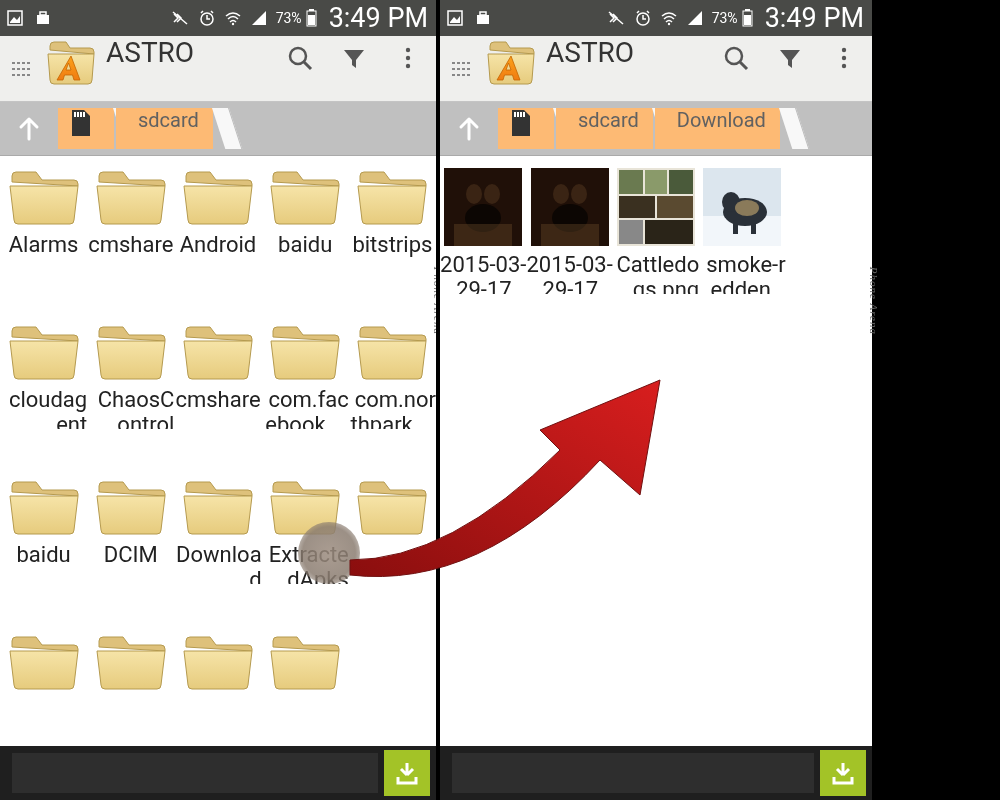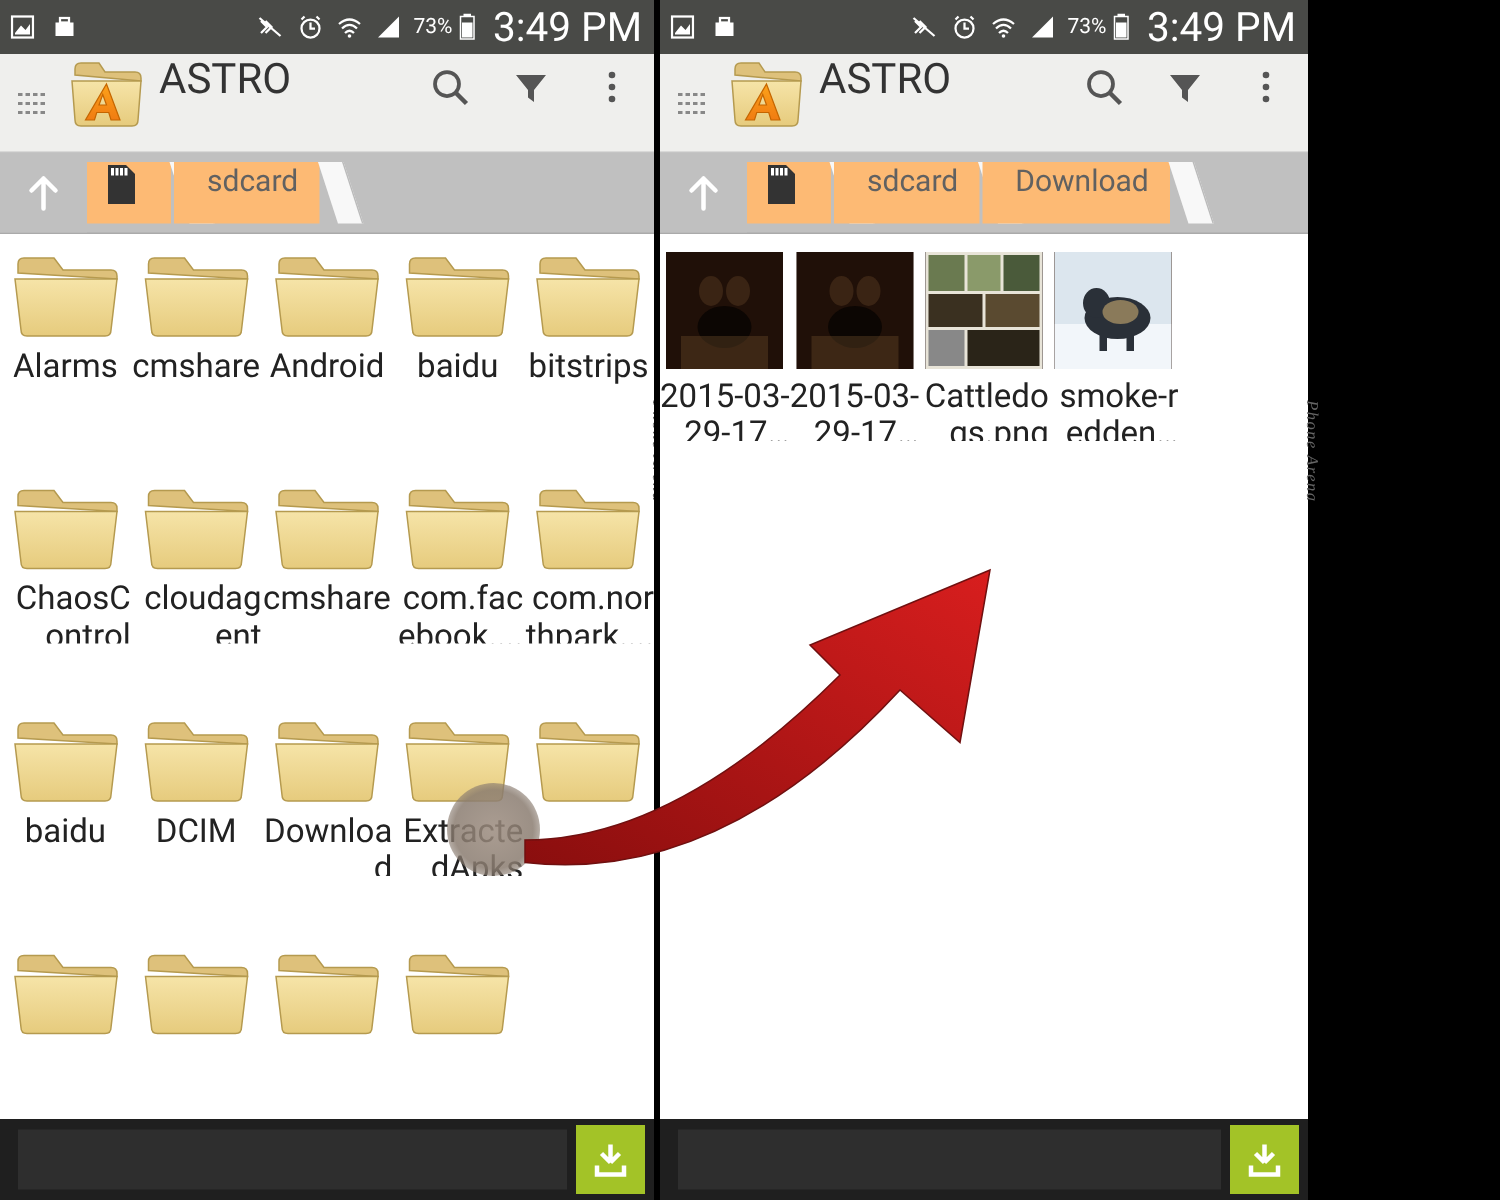--- a/index.html
+++ b/index.html
@@ -217,28 +217,28 @@
     <path d="M4 14 L4 8 Q4 4 8 4 L28 4 L34 12 L66 12 Q70 12 70 16 L70 18 Z" fill="#dec17b" stroke="#b59a4f"></path>
     <path d="M2 18 L70 18 L66 52 Q66 56 62 56 L10 56 Q6 56 6 52 Z" fill="url(#fg)" stroke="#b59a4f"></path>
   </svg>
         <div class="item-label">bitstrips</div>
       </div>
       <div class="item">
         <svg class="folder" viewBox="0 0 72 58">
     <path d="M4 14 L4 8 Q4 4 8 4 L28 4 L34 12 L66 12 Q70 12 70 16 L70 18 Z" fill="#dec17b" stroke="#b59a4f"></path>
     <path d="M2 18 L70 18 L66 52 Q66 56 62 56 L10 56 Q6 56 6 52 Z" fill="url(#fg)" stroke="#b59a4f"></path>
   </svg>
+        <div class="item-label">cloudagent</div>
+      </div>
+      <div class="item">
+        <svg class="folder" viewBox="0 0 72 58">
+    <path d="M4 14 L4 8 Q4 4 8 4 L28 4 L34 12 L66 12 Q70 12 70 16 L70 18 Z" fill="#dec17b" stroke="#b59a4f"></path>
+    <path d="M2 18 L70 18 L66 52 Q66 56 62 56 L10 56 Q6 56 6 52 Z" fill="url(#fg)" stroke="#b59a4f"></path>
+  </svg>
         <div class="item-label">ChaosControl</div>
-      </div>
-      <div class="item">
-        <svg class="folder" viewBox="0 0 72 58">
-    <path d="M4 14 L4 8 Q4 4 8 4 L28 4 L34 12 L66 12 Q70 12 70 16 L70 18 Z" fill="#dec17b" stroke="#b59a4f"></path>
-    <path d="M2 18 L70 18 L66 52 Q66 56 62 56 L10 56 Q6 56 6 52 Z" fill="url(#fg)" stroke="#b59a4f"></path>
-  </svg>
-        <div class="item-label">cloudagent</div>
       </div>
       <div class="item">
         <svg class="folder" viewBox="0 0 72 58">
     <path d="M4 14 L4 8 Q4 4 8 4 L28 4 L34 12 L66 12 Q70 12 70 16 L70 18 Z" fill="#dec17b" stroke="#b59a4f"></path>
     <path d="M2 18 L70 18 L66 52 Q66 56 62 56 L10 56 Q6 56 6 52 Z" fill="url(#fg)" stroke="#b59a4f"></path>
   </svg>
         <div class="item-label">cmshare</div>
       </div>
       <div class="item">
         <svg class="folder" viewBox="0 0 72 58">

